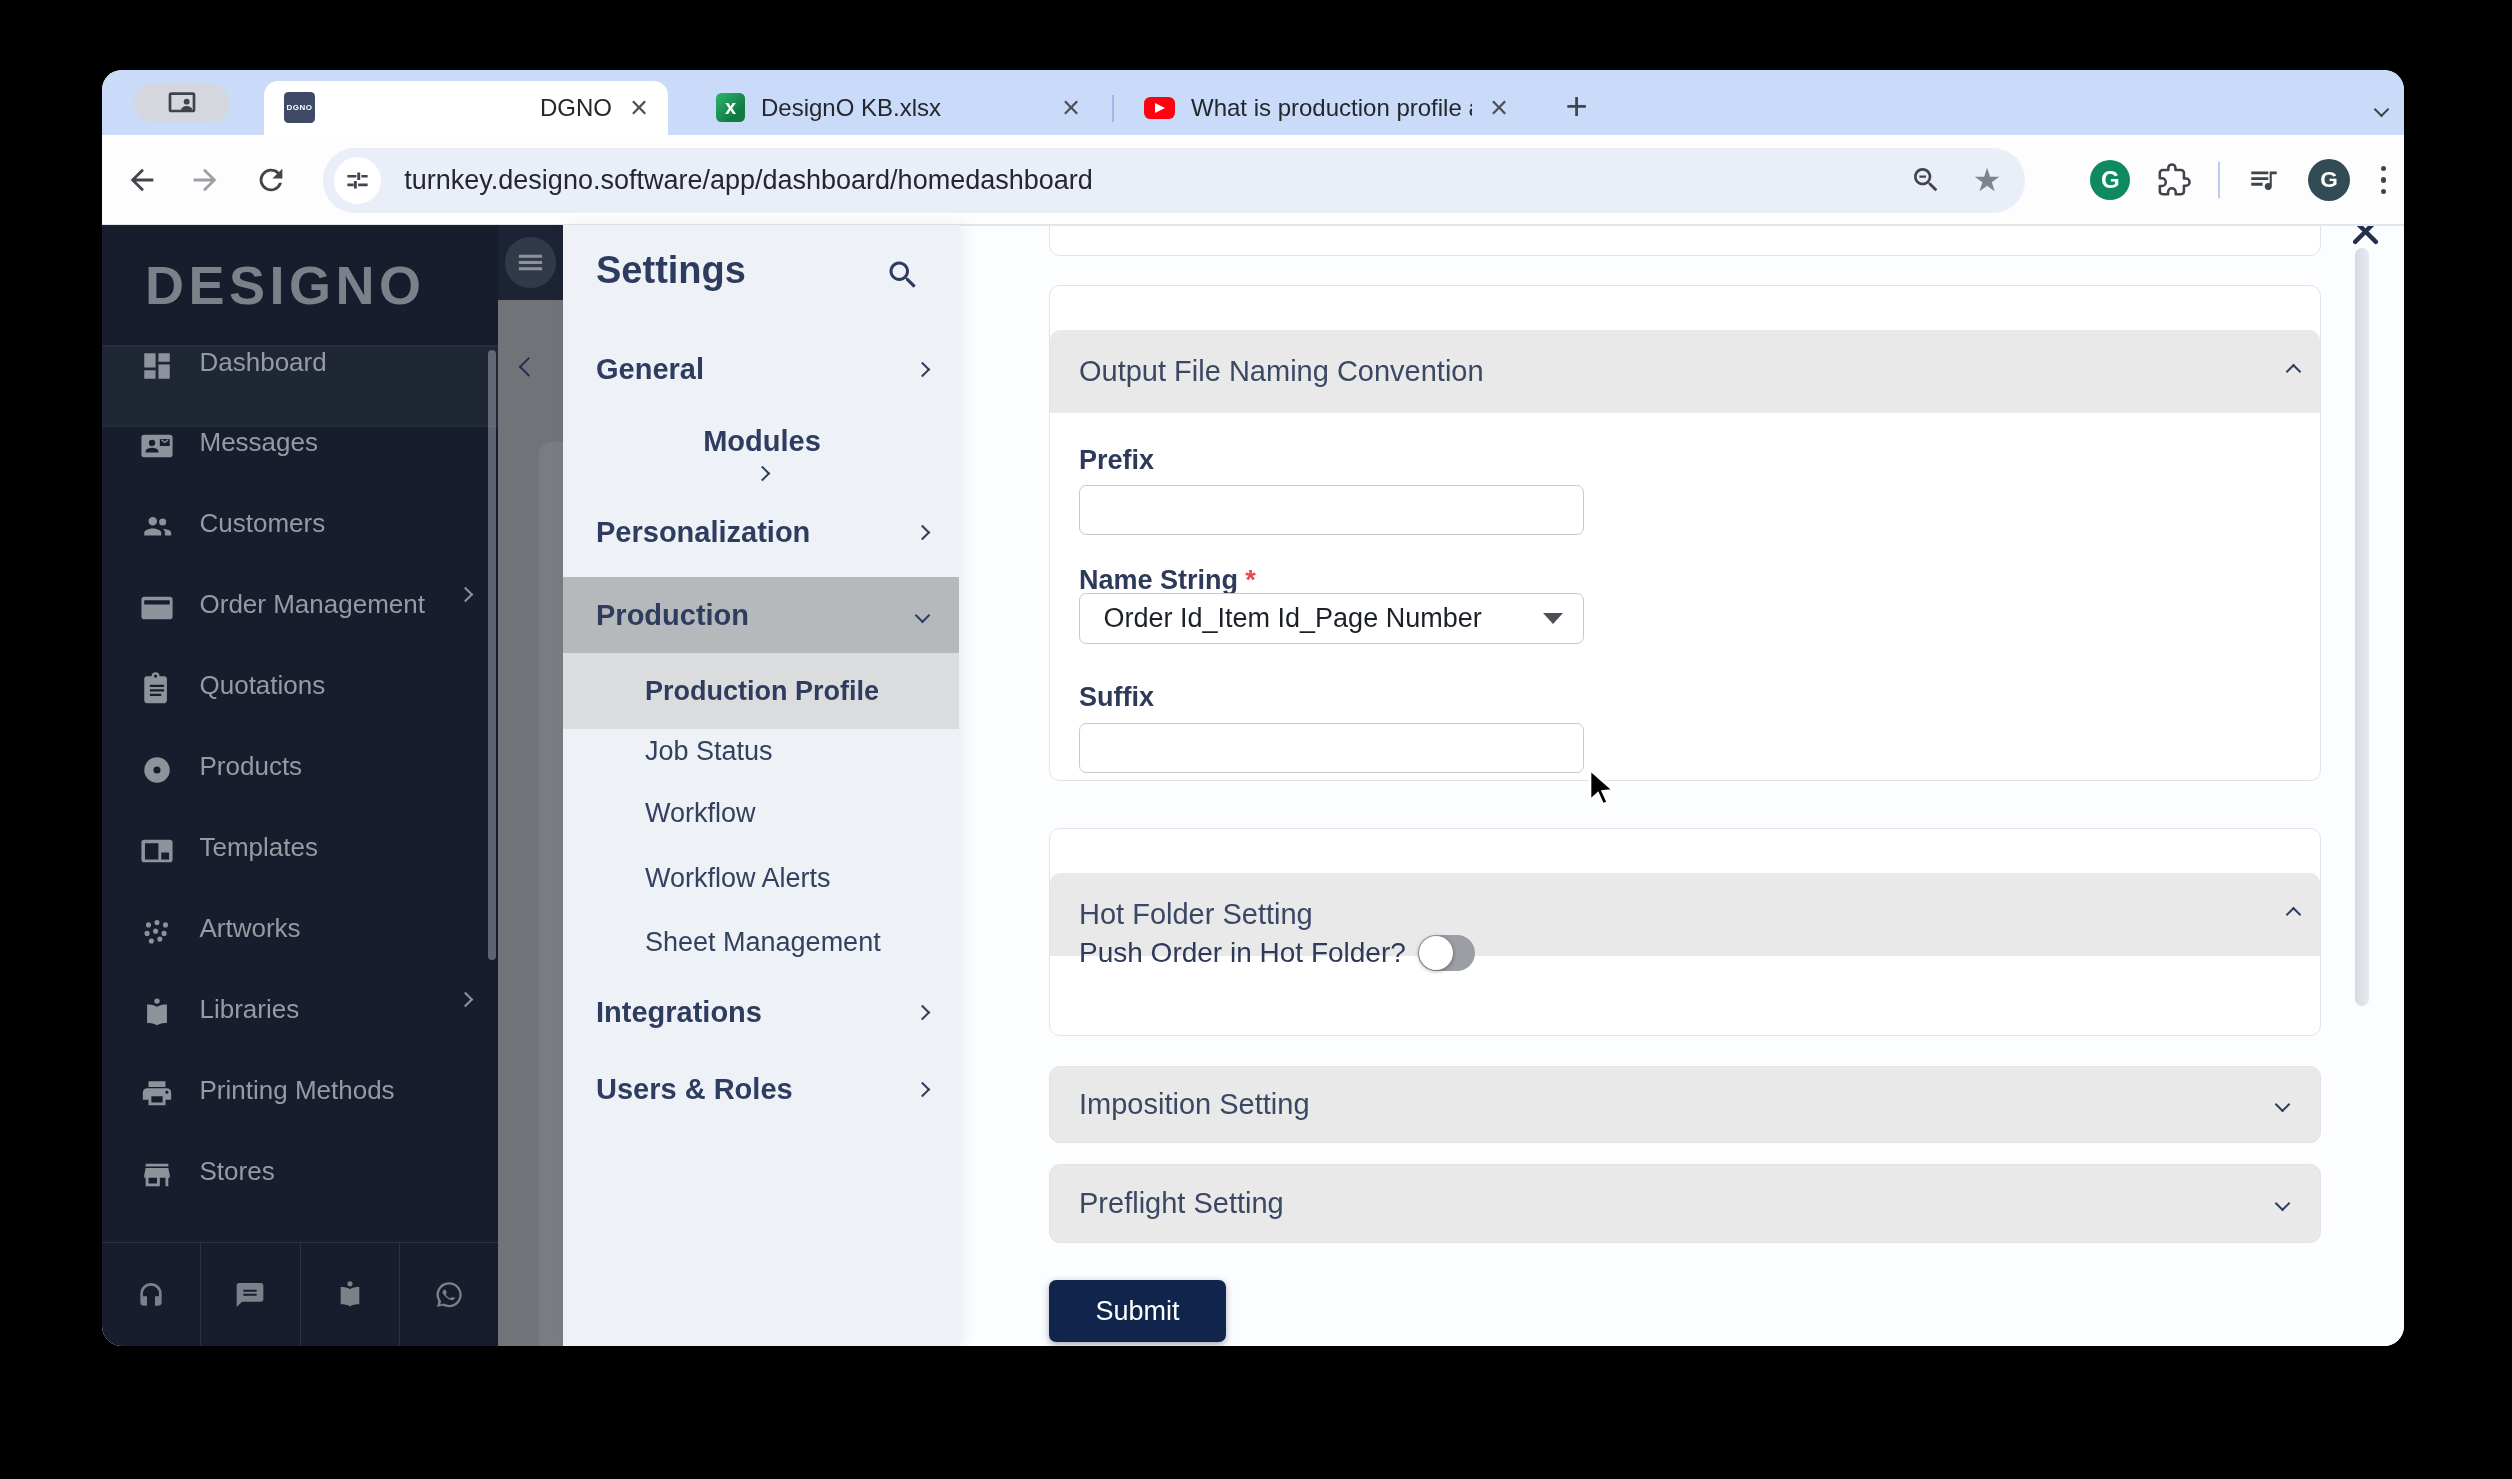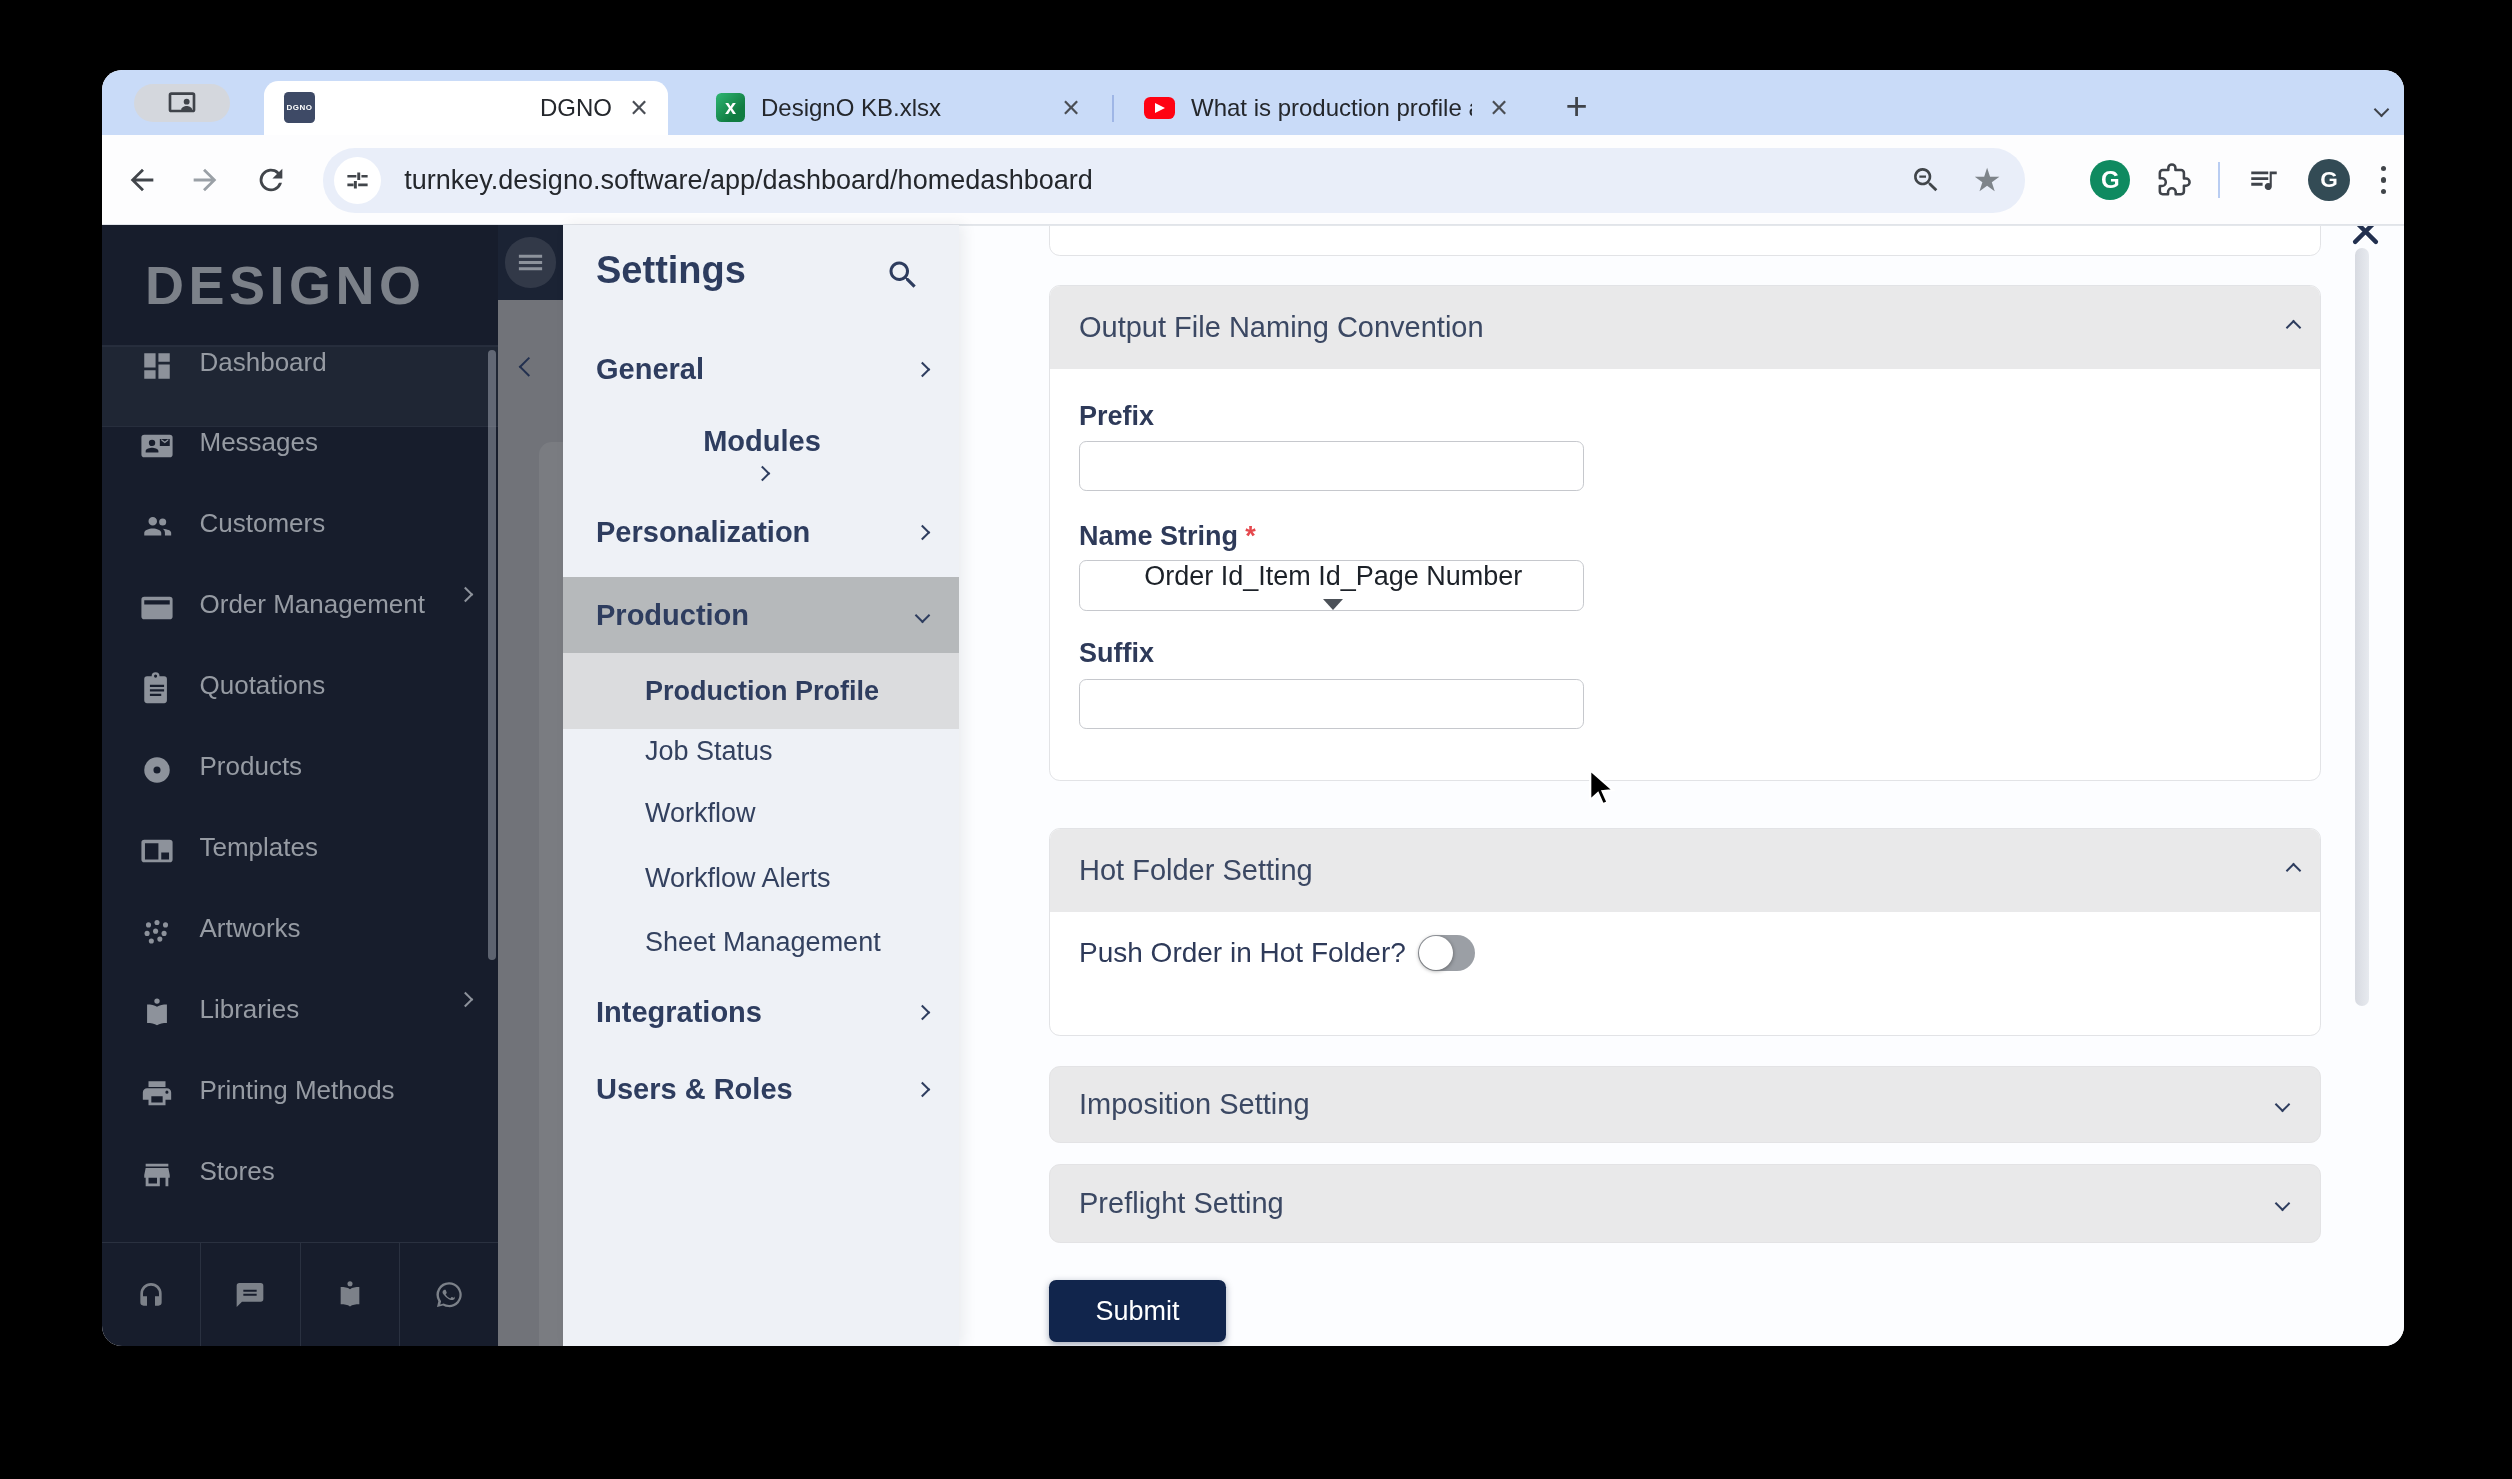--- a/index.html
+++ b/index.html
@@ -69,21 +69,21 @@
   .pband{position:absolute;left:0;right:0;height:76px;display:flex;align-items:center;padding:0 31px 0 33px;box-sizing:border-box;color:#2e3d5f;}
   .pband .lbl{font-size:29px;font-weight:700;}
   .pband .grow{flex:1;}
   .pband.production{background:#b6b9bb;}
   .pband.profile{background:#dbdcde;padding-left:82px;}
   .pband.profile .lbl{font-size:27px;font-weight:600;}
   .psub{position:absolute;left:82px;height:54px;display:flex;align-items:center;font-size:27px;color:#33415f;}
   
   .content{flex:1;position:relative;background:#fcfdff;border-top:0.9px solid #e4e7eb;overflow:hidden;box-sizing:border-box;}
   .card{position:absolute;left:90px;width:1272px;background:#fff;border:0.9px solid #e2e3e6;border-radius:10.8px;box-sizing:border-box;}
-  .cardhdr{height:83px;background:#e9e9ea;border-radius:10px 10px 0 0;display:flex;align-items:center;padding:0 21px 0 29px;box-sizing:border-box;color:#3b4863;}
+  .cardhdr{height:83px;background:#e9e9ea;border-radius:10px 10px 0 0;display:flex;align-items:center;padding:0 21px 0 29px;box-sizing:border-box;color:#3b4863;margin-top:44px;}
   .cardhdr .t{font-size:29px;font-weight:500;flex:1;}
   .cardhdr .chev{color:#2e3d5f;}
   .collapsed{height:77px;background:#e9e9ea;border:0.9px solid #e3e3e5;border-radius:10.8px;display:flex;align-items:center;padding:0 32px 0 29px;box-sizing:border-box;color:#3b4863;}
   .collapsed .t{font-size:29px;font-weight:500;flex:1;}
   .collapsed .chev{color:#2e3d5f;}
   .flabel{position:absolute;left:29px;font-size:27px;font-weight:700;color:#2e3a59;text-align:right;}
   .req{color:#e5484d;margin-left:7.2px;}
   .finput{position:absolute;left:29px;width:505px;height:50px;border:1.4px solid #c6c8cd;border-radius:7.2px;background:#fff;box-sizing:border-box;font-size:25px;padding:0 18px;color:#1c2128;outline:none;font-family:"Liberation Sans",sans-serif;}
   .fselect{position:absolute;left:29px;width:505px;height:51px;border:1.4px solid #c6c8cd;border-radius:7.2px;background:#fff;box-sizing:border-box;display:flex;align-items:center;padding:0 20px 0 23.5px;}
   .fselect .val{font-size:27px;color:#1c2128;flex:1;white-space:nowrap;}
@@ -402,21 +402,21 @@
 
       <div class="card" style="top:59px;height:496px;">
         <div class="cardhdr">
           <span class="t">Output File Naming Convention</span>
           <span class="chev up small"></span>
         </div>
         <div style="position:relative;height:413px;">
           <span class="flabel" style="top:32px;">Prefix</span>
           <input class="finput" style="top: 72px;" value="">
           <span class="flabel" style="top:152px;"><span>Name String</span><span class="req">*</span></span>
-          <div class="fselect" style="top:191px;flex-direction:column;">
+          <div class="fselect" style="top:180px;">
             <span class="val">Order Id_Item Id_Page Number</span>
             <span class="caret"></span>
           </div>
           <span class="flabel" style="top:269px;">Suffix</span>
           <input class="finput" style="top: 310px;" value="">
         </div>
       </div>
 
       <div class="card" style="top:602px;height:208px;">
         <div class="cardhdr">

